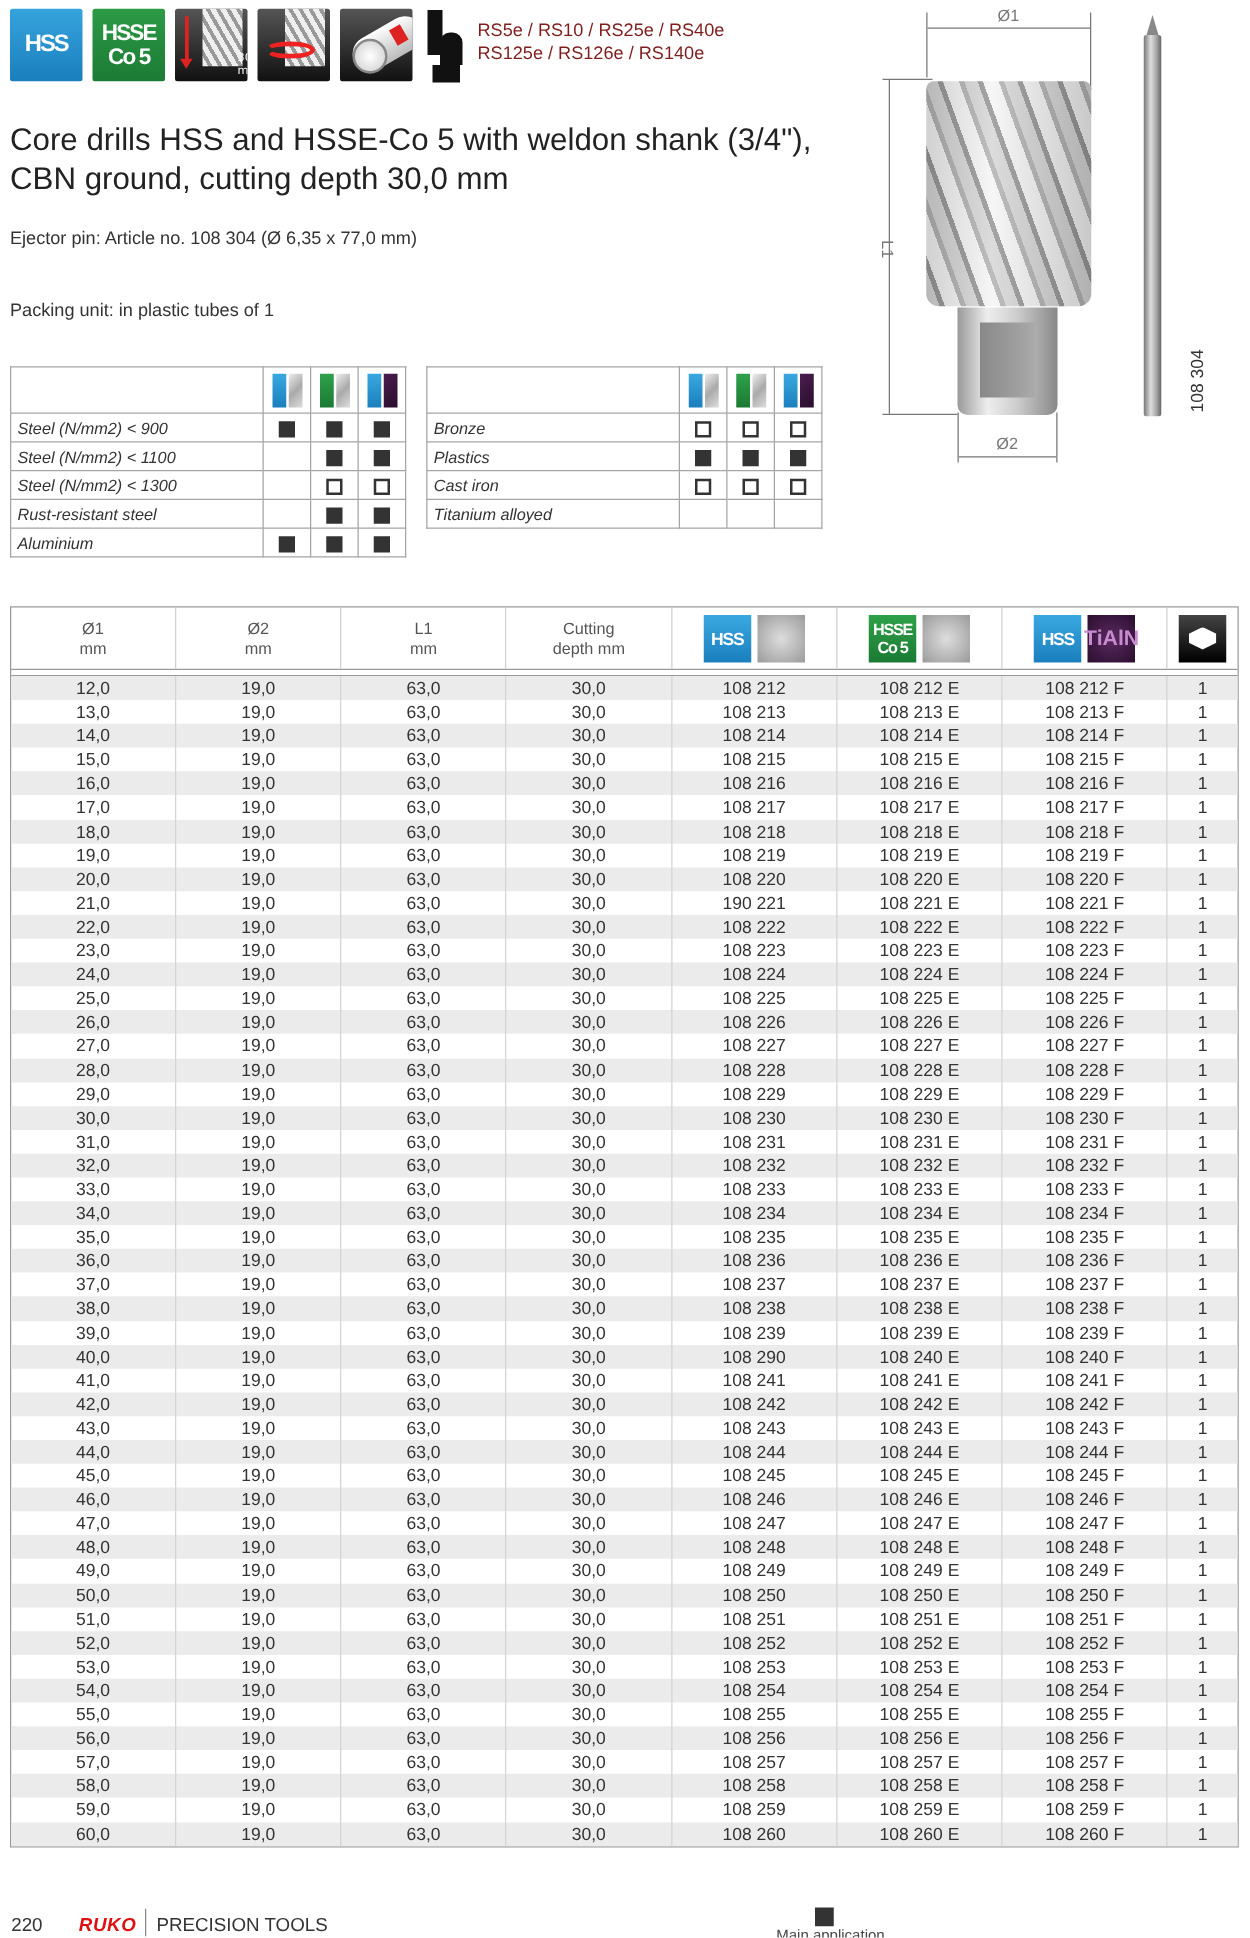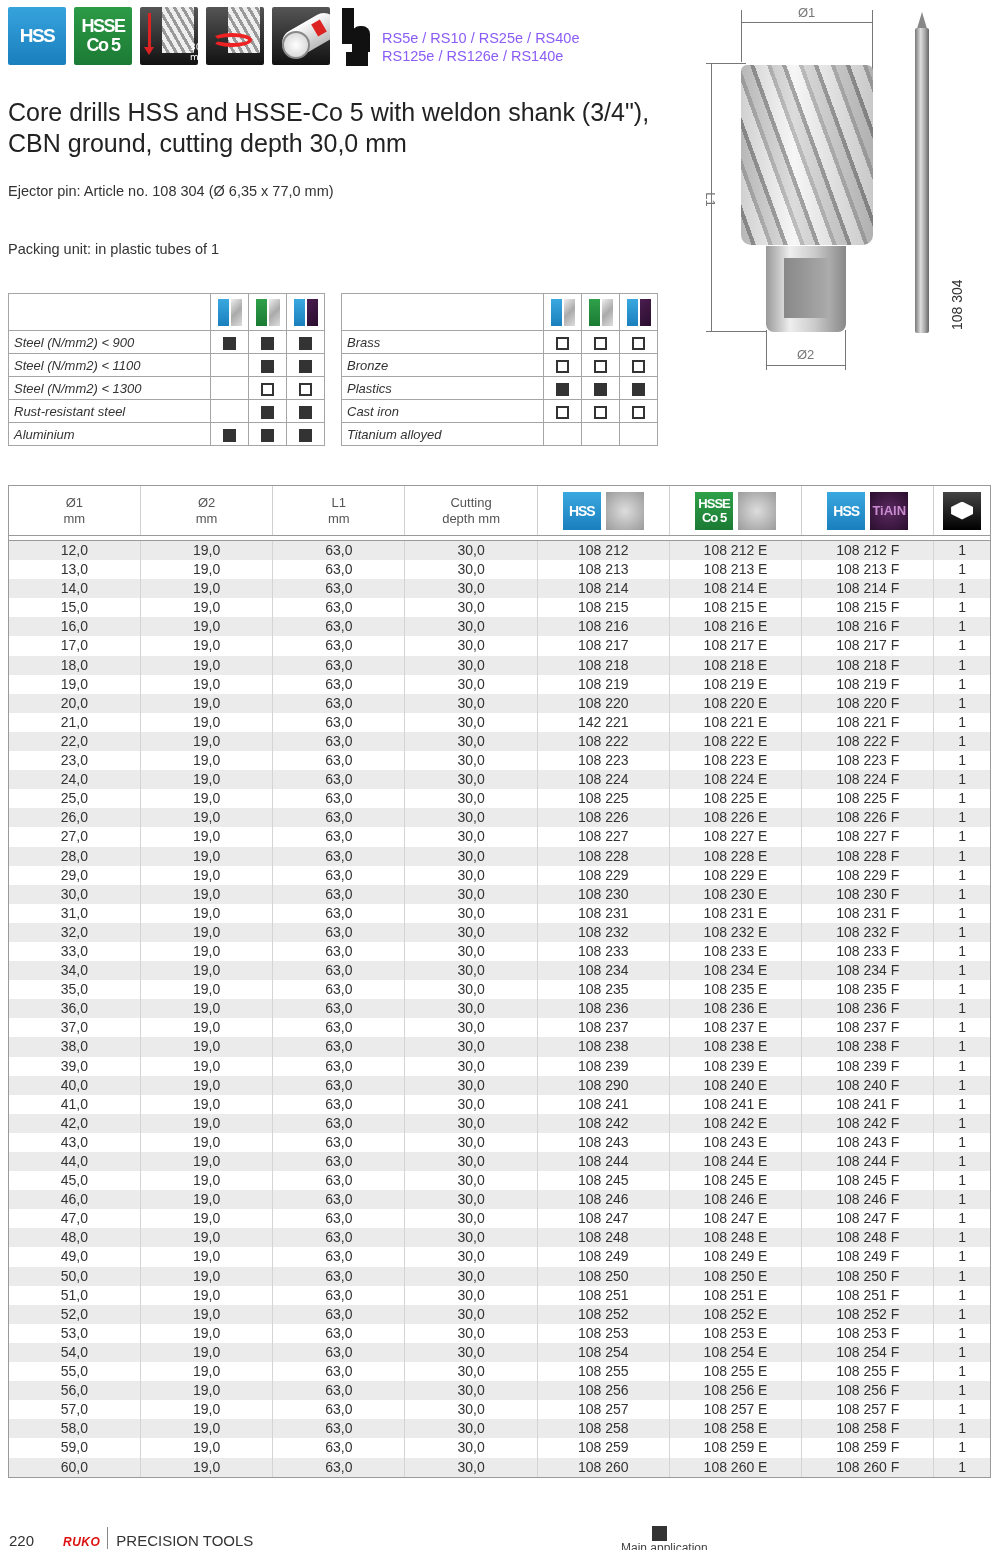--- a/index.html
+++ b/index.html
@@ -18,21 +18,21 @@
   .ico-drill { position: absolute; right: 4px; top: 0; width: 32px; height: 46px; background: repeating-linear-gradient(60deg, #eee 0 4px, #999 4px 7px); }
   .ico-rot { position: absolute; left: 6px; top: 26px; width: 40px; height: 14px; border-radius: 50%; border: 4px solid #e22; border-left-color: transparent; }
   .ico-shank-bar { position: absolute; left: 8px; top: 14px; width: 60px; height: 28px; background: linear-gradient(#fff, #bbb); transform: rotate(-30deg); border-radius: 14px; }
   .ico-shank-end { position: absolute; left: 10px; top: 24px; width: 28px; height: 28px; border-radius: 50%; background: radial-gradient(#fff, #ccc); border: 2px solid #888; }
   .ico-shank-red { position: absolute; right: 6px; top: 14px; width: 10px; height: 14px; background: #d22; transform: rotate(-30deg); }
 
   .machine { position: absolute; left: 340px; top: 8px; width: 32px; height: 58px; }
   .machine .m1 { position: absolute; left: 2px; top: 0; width: 12px; height: 36px; background: #111; }
   .machine .m2 { position: absolute; left: 12px; top: 18px; width: 18px; height: 26px; background: #111; border-radius: 8px 8px 0 0; }
   .machine .m3 { position: absolute; left: 6px; top: 44px; width: 22px; height: 14px; background: #111; }
-  .rs-text { position: absolute; left: 382px; top: 29px; font-size: 14.5px; line-height: 18px; color: #8b5cf6; }
+  .rs-text { position: absolute; left: 382px; top: 16px; font-size: 14.5px; line-height: 18px; color: #7f1d1d; }
 
   .title { position: absolute; left: 8px; top: 97px; font-size: 25px; line-height: 31px; color: #222; }
   .ejector { position: absolute; left: 8px; top: 183px; font-size: 14.5px; color: #333; }
   .packing { position: absolute; left: 8px; top: 241px; font-size: 14.5px; color: #333; }
   .dim-line { position: absolute; background: #777; }
   .dim-label { position: absolute; font-size: 13px; color: #777; }
   .cutter-body { position: absolute; left: 741px; top: 65px; width: 132px; height: 180px; border-radius: 6px 6px 10px 10px;
     background: repeating-linear-gradient(70deg, #d8d8d8 0 10px, #9a9a9a 10px 14px, #f5f5f5 14px 26px, #b5b5b5 26px 30px);
   }
   .cutter-shade { position: absolute; left: 741px; top: 65px; width: 132px; height: 180px; border-radius: 6px 6px 10px 10px;
@@ -65,35 +65,35 @@
   .main-table { position: absolute; left: 8px; top: 485px; width: 983px; border: 1px solid #9a9a9a; border-collapse: collapse; }
   .mt-head { display: flex; height: 50px; border-bottom: 1px solid #9a9a9a; }
   .mt-head > div { border-right: 1px solid #d0d0d0; display: flex; align-items: center; justify-content: center; text-align: center; font-size: 13px; line-height: 16px; color: #555; }
   .mt-head > div:last-child { border-right: none; }
   .col0 { width: 132px; } .col1 { width: 133px; } .col2 { width: 132px; } .col3 { width: 133px; }
   .col4 { width: 132px; } .col5 { width: 133px; } .col6 { width: 132px; } .col7 { width: 56px; }
   .badge { display: inline-flex; align-items: center; justify-content: center; width: 38px; height: 38px; color: #fff; font-weight: bold; letter-spacing: -1px; }
   .badge.hss { background: linear-gradient(#3aa8e0, #1a7fbd); font-size: 14px; }
   .badge.hsse { background: linear-gradient(#2fa14a, #1b7a33); font-size: 13px; line-height: 14px; flex-direction: column; }
   .badge.silver { background: radial-gradient(#ddd, #9a9a9a); margin-left: 5px; }
-  .badge.tialn { background: radial-gradient(#5a2a60, #2a0e2e); margin-left: 5px; font-size: 13px; color: #c88bd0; letter-spacing: 0; }
+  .badge.tialn { background: radial-gradient(#5a2a60, #2a0e2e); margin-left: 5px; font-size: 17px; color: #c88bd0; letter-spacing: 0; }
   .badge.box { background: linear-gradient(#444, #000); width: 38px; height: 38px; }
   .box-glyph { width: 22px; height: 18px; background: #fff; clip-path: polygon(0 30%, 50% 0, 100% 30%, 100% 70%, 50% 100%, 0 70%); }
 
   .mt-gap { height: 5px; border-bottom: 1px solid #9a9a9a; }
   .mt-body { }
   .mt-row { display: flex; height: 19.1px; }
   .mt-row.shade { background: #ebebeb; }
   .mt-row > div { border-right: 1px solid #d4d4d4; text-align: center; font-size: 14px; line-height: 19px; color: #333; }
   .mt-row > div:last-child { border-right: none; }
 
   
   .footer { position: absolute; left: 9px; top: 1527px; display: flex; align-items: flex-end; font-size: 15px; color: #333; }
   .page-no { width: 54px; }
-  .logo { color: #d11; font-weight: bold; font-size: 12px; letter-spacing: 0.5px; font-style: italic; }
+  .logo { color: #d11; font-weight: bold; font-size: 15px; letter-spacing: 0.5px; font-style: italic; }
   .sep { width: 1px; height: 22px; background: #888; margin: 0 8px 0 7px; }
   .legend { position: absolute; top: 1526px; display: flex; align-items: center; font-size: 12px; color: #444; }
   .legend .mark { width: 15px; height: 15px; margin-right: 9px; }
 </style>
 </head>
 <body>
 
 <div class="icon-strip">
   <div class="ico ico-hss">
       <span>HSS</span>
@@ -226,26 +226,20 @@
             <span class="c-silver"></span>
           </span></td>
     <td class="mk"><span class="sw">
             <span class="c-blue"></span>
             <span class="c-purple"></span>
           </span></td>
   </tr>
   </tbody>
     <tbody id="app2">
       <tr>
-        <td class="lbl">Brass</td>
-        <td class="mk"><span class="mark empty"></span></td>
-        <td class="mk"><span class="mark empty"></span></td>
-        <td class="mk"><span class="mark empty"></span></td>
-      </tr>
-      <tr>
         <td class="lbl">Bronze</td>
         <td class="mk"><span class="mark empty"></span></td>
         <td class="mk"><span class="mark empty"></span></td>
         <td class="mk"><span class="mark empty"></span></td>
       </tr>
       <tr>
         <td class="lbl">Plastics</td>
         <td class="mk"><span class="mark full"></span></td>
         <td class="mk"><span class="mark full"></span></td>
         <td class="mk"><span class="mark full"></span></td>
@@ -402,21 +396,21 @@
         <div class="col4">108 220</div>
         <div class="col5">108 220 E</div>
         <div class="col6">108 220 F</div>
         <div class="col7">1</div>
       </div>
       <div class="mt-row">
         <div class="col0">21,0</div>
         <div class="col1">19,0</div>
         <div class="col2">63,0</div>
         <div class="col3">30,0</div>
-        <div class="col4">142 221</div>
+        <div class="col4">190 221</div>
         <div class="col5">108 221 E</div>
         <div class="col6">108 221 F</div>
         <div class="col7">1</div>
       </div>
       <div class="mt-row shade">
         <div class="col0">22,0</div>
         <div class="col1">19,0</div>
         <div class="col2">63,0</div>
         <div class="col3">30,0</div>
         <div class="col4">108 222</div>

